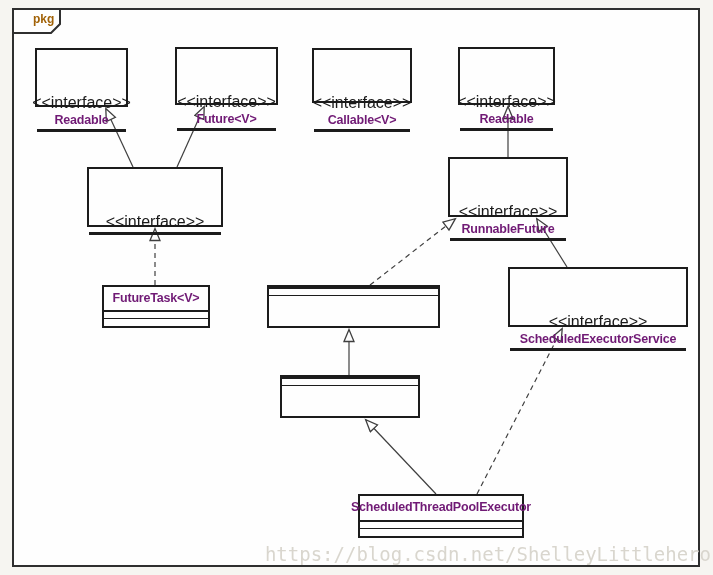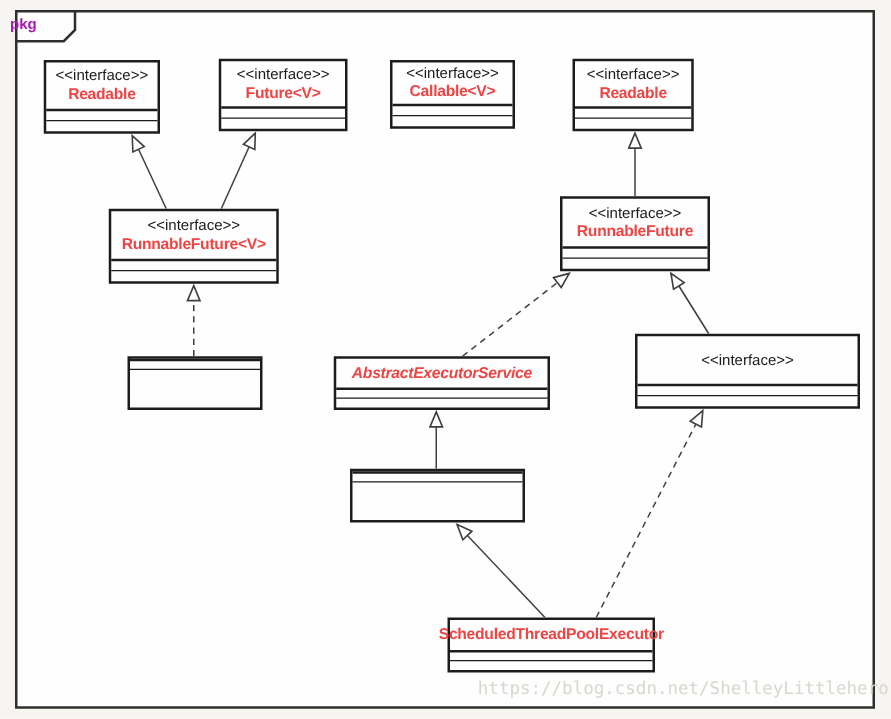--- a/index.html
+++ b/index.html
@@ -8,46 +8,46 @@
     position:relative;
     background:#f6f5f1;
     font-family:"Liberation Sans", sans-serif;
     overflow:hidden;
   }
   .frame {
     position:absolute; left:12px; top:8px; width:688px; height:559px;
     border:2px solid #2f2f2f; background:#fefefe;
   }
   .pkg-label {
-    position:absolute; left:8px; top:12px; z-index:4;
-    font-size:12px; font-weight:bold; color:#a21caf;
+    position:absolute; left:33px; top:12px; z-index:4;
+    font-size:12px; font-weight:bold; color:#a16207;
   }
   svg.layer { position:absolute; left:0; top:0; z-index:1; }
 
   .uml-box {
     position:absolute; z-index:2;
     background:#fefefe; border:2px solid #1c1c1c;
     display:flex; flex-direction:column;
   }
   .uml-box .title {
     flex:1; display:flex; flex-direction:column;
     align-items:center; justify-content:center;
     line-height:1.25;
   }
-  .uml-box .stereo { font-size:12px; color:#1a1a1a; letter-spacing:0; }
-  .uml-box .cname { font-size:12.5px; font-weight:bold; color:#ef4444; letter-spacing:-0.2px; }
+  .uml-box .stereo { font-size:16px; color:#1a1a1a; letter-spacing:0;margin-top:43px; }
+  .uml-box .cname { font-size:12.5px; font-weight:bold; color:#701a75; letter-spacing:-0.2px; }
   .uml-box.abstract .cname { font-style:italic; }
   .uml-box .row { height:9px; border-top:1px solid #1c1c1c; }
   .uml-box .row:nth-last-child(2) { border-top:2px solid #1c1c1c; }
   .uml-box.plain .row { height:8px; }
 
   .watermark {
     position:absolute; right:2px; top:543px; z-index:5;
     font-family:"DejaVu Sans Mono", monospace;
-    font-size:14px; color:#d9d6ce; white-space:nowrap;
+    font-size:19px; color:#d9d6ce; white-space:nowrap;
   }
 </style>
 </head>
 <body>
 
 <div class="frame"></div>
 
 <svg class="layer" width="713" height="575">
   <defs>
     <marker id="tri" markerUnits="userSpaceOnUse" markerWidth="15" markerHeight="13" refX="12.5" refY="6" orient="auto">
@@ -103,52 +103,52 @@
     <div class="stereo">&lt;&lt;interface&gt;&gt;</div>
     <div class="cname">Readable</div>
   </div>
   <div class="row"></div>
   <div class="row"></div>
 </div>
 
 <div class="uml-box iface" style="left:87px;top:167px;width:136px;height:60px">
   <div class="title">
     <div class="stereo">&lt;&lt;interface&gt;&gt;</div>
-    <div class="cname">RunnableFuture&lt;V&gt;</div>
   </div>
   <div class="row"></div>
   <div class="row"></div>
 </div>
 
 <div class="uml-box iface" style="left:448px;top:157px;width:120px;height:60px">
   <div class="title">
     <div class="stereo">&lt;&lt;interface&gt;&gt;</div>
     <div class="cname">RunnableFuture</div>
   </div>
   <div class="row"></div>
   <div class="row"></div>
 </div>
 
 <div class="uml-box iface" style="left:508px;top:267px;width:180px;height:60px">
   <div class="title">
     <div class="stereo">&lt;&lt;interface&gt;&gt;</div>
+    <div class="cname">ScheduledExecutorService</div>
   </div>
   <div class="row"></div>
   <div class="row"></div>
 </div>
 
 <div class="uml-box plain" style="left:102px;top:285px;width:108px;height:43px">
+  <div class="title">
+    <div class="cname">FutureTask&lt;V&gt;</div>
+  </div>
   <div class="row"></div>
   <div class="row"></div>
 </div>
 
 <div class="uml-box plain abstract" style="left:267px;top:285px;width:173px;height:43px">
-  <div class="title">
-    <div class="cname">AbstractExecutorService</div>
-  </div>
   <div class="row"></div>
   <div class="row"></div>
 </div>
 
 <div class="uml-box plain" style="left:280px;top:375px;width:140px;height:43px">
   <div class="row"></div>
   <div class="row"></div>
 </div>
 
 <div class="uml-box plain" style="left:358px;top:494px;width:166px;height:44px">

